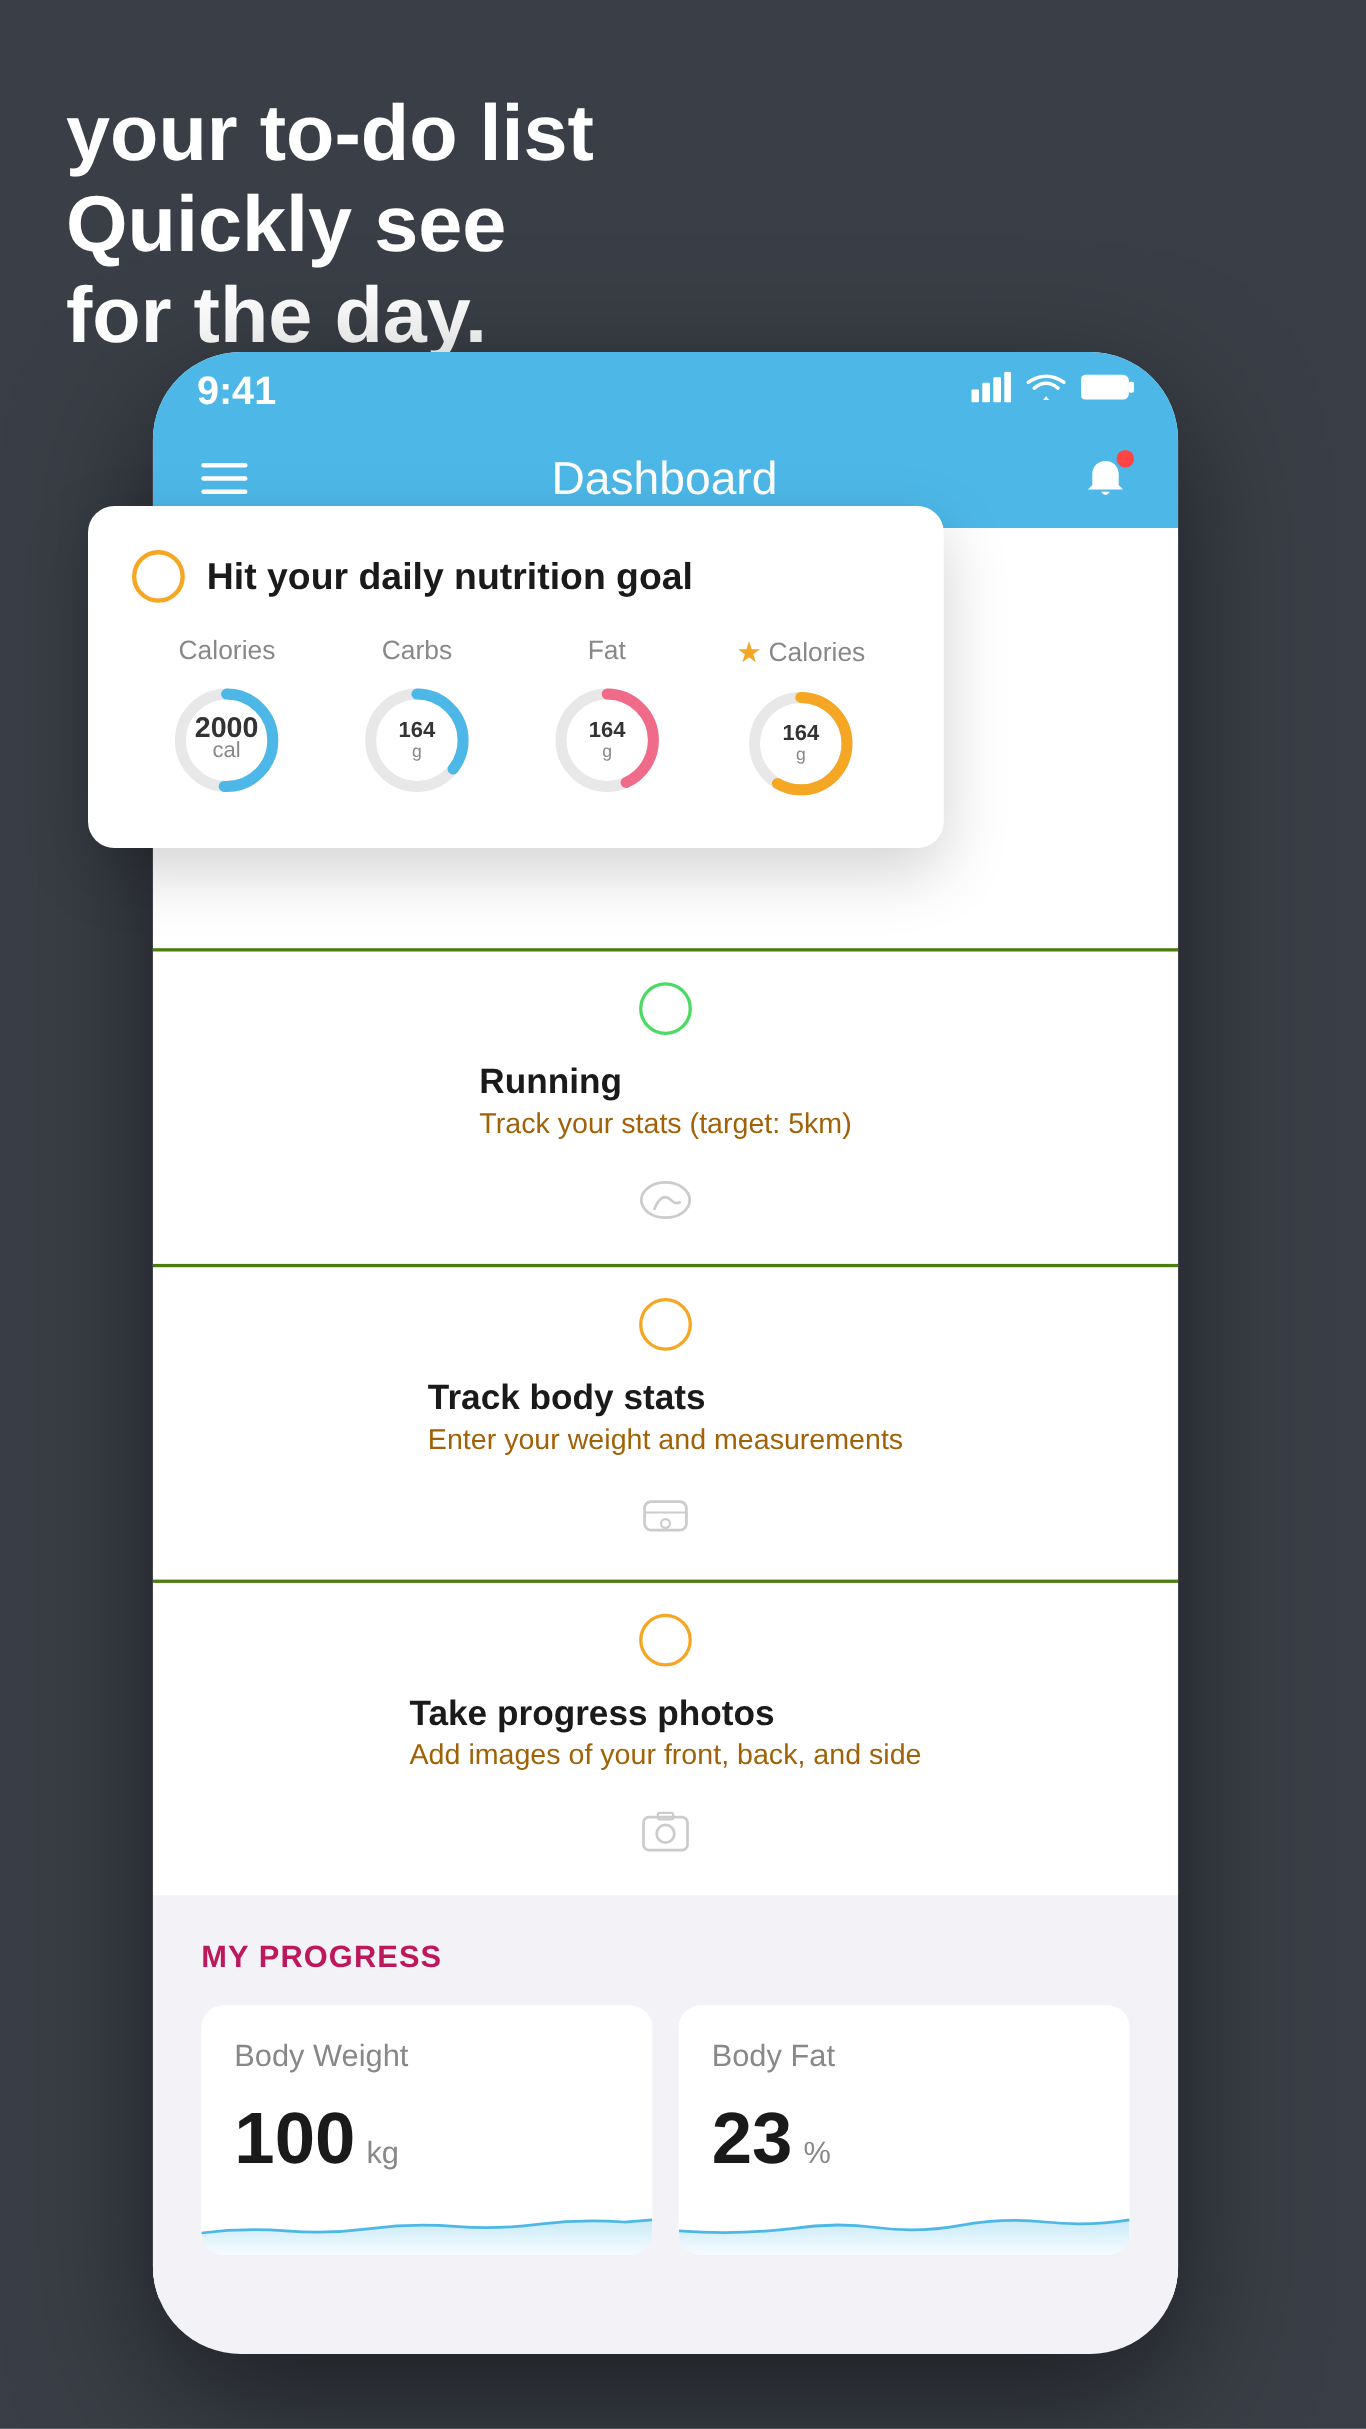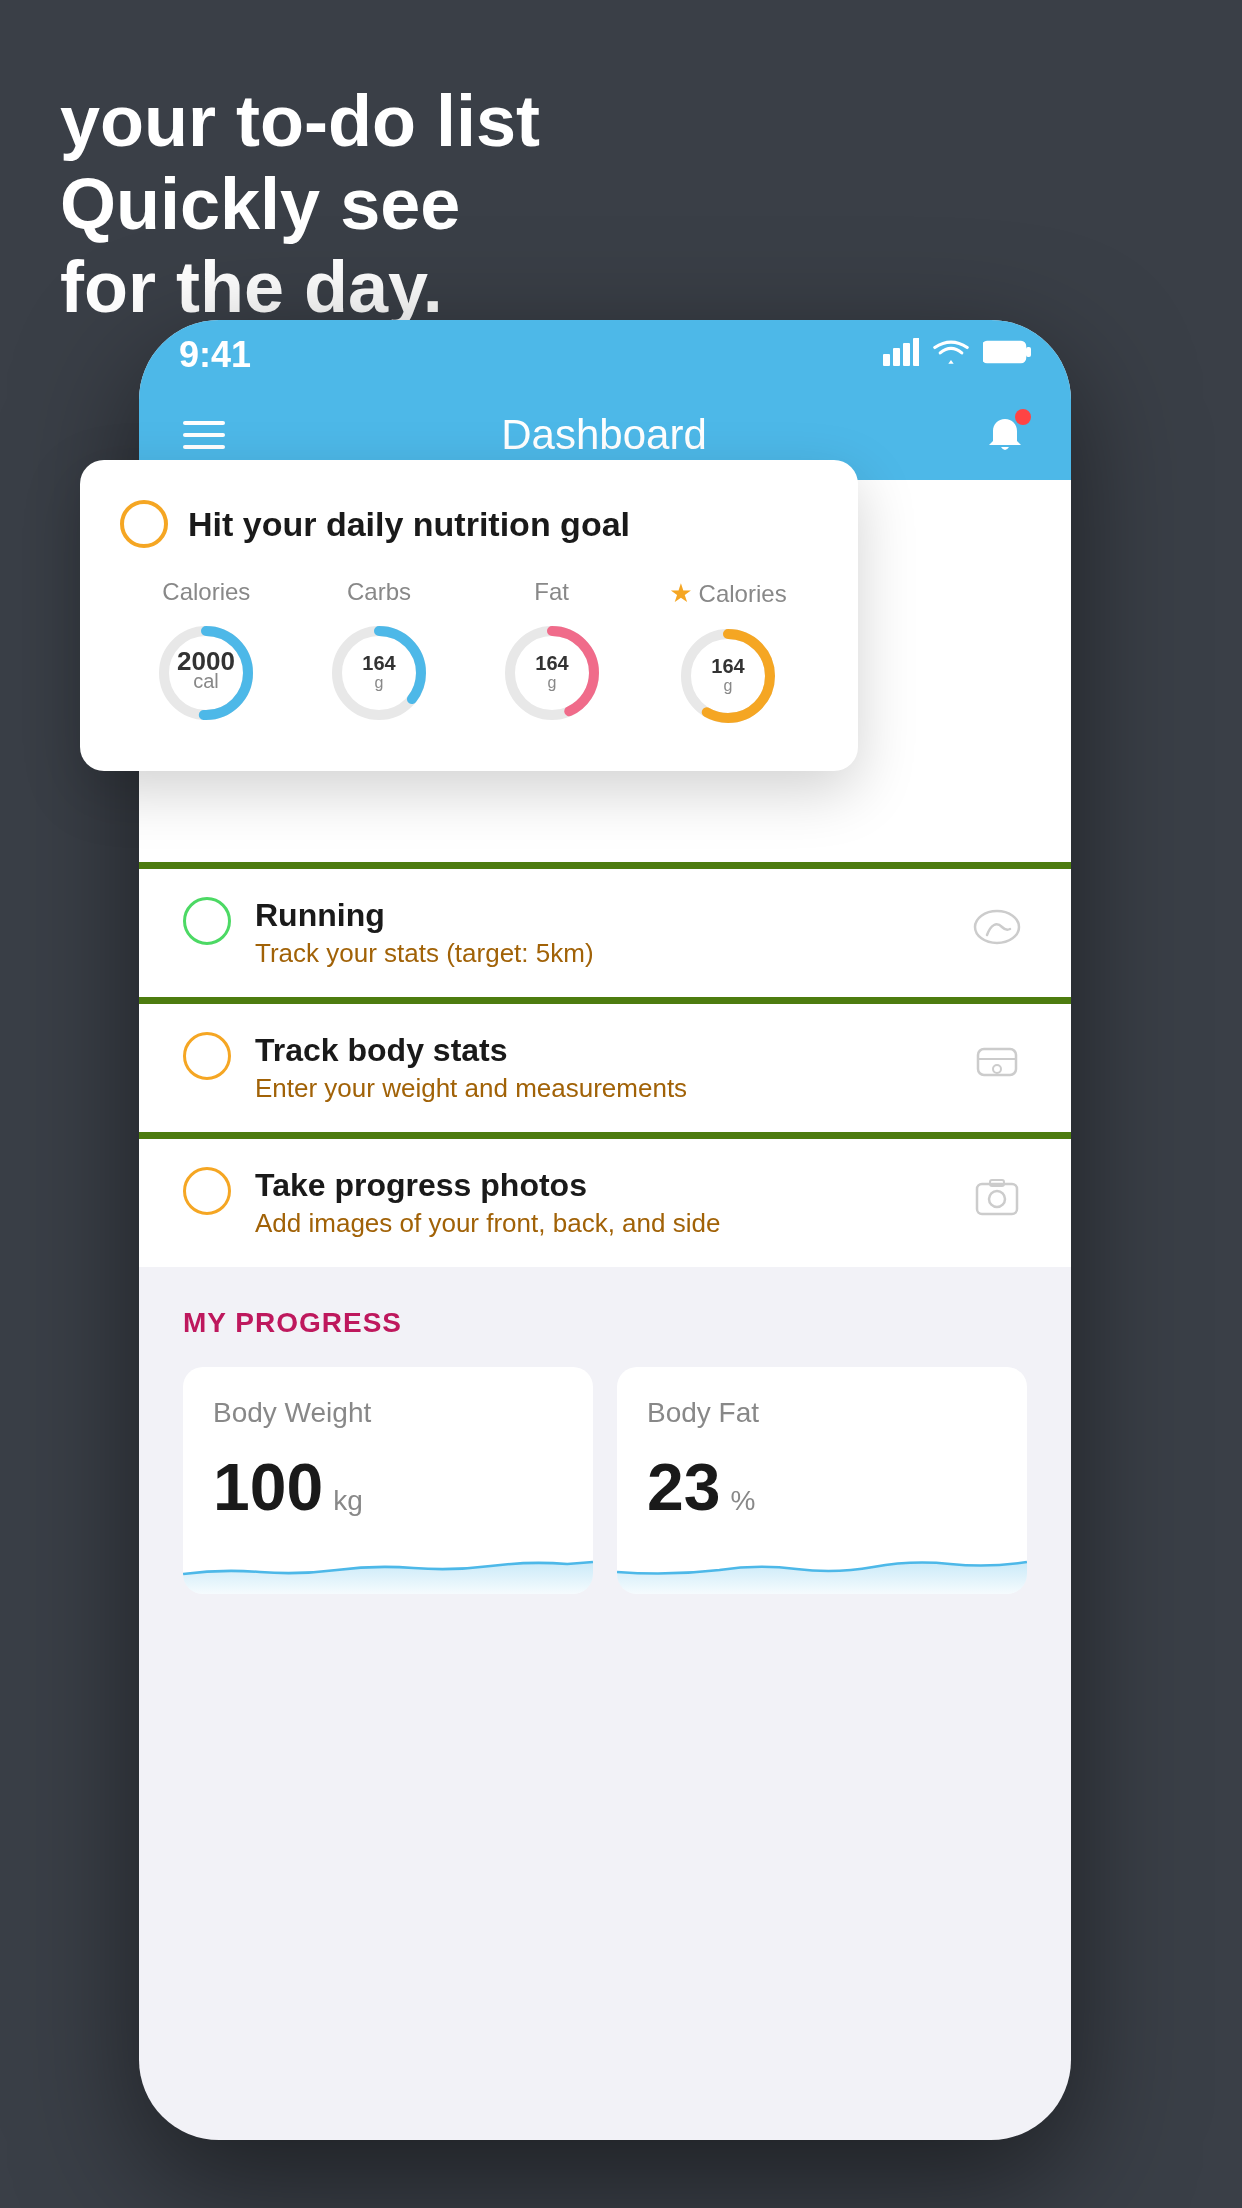--- a/index.html
+++ b/index.html
@@ -187,24 +187,25 @@
       fill: #888;
     }
 
     
     .todo-list {
       background: white;
       margin-top: 290px;
     }
     .todo-item {
       display: flex;
-      align-items: flex-start;
+      align-items: center;
       padding: 28px 44px;
-      border-top: 7px solid #4d7c0f;
+      border-top: 3px solid #4d7c0f;
       gap: 24px;
+      flex-direction: column;
     }
     .todo-item-text {
       flex: 1;
     }
     .todo-item-title {
       font-size: 32px;
       font-weight: 600;
       color: #1a1a1a;
     }
     .todo-item-sub {

